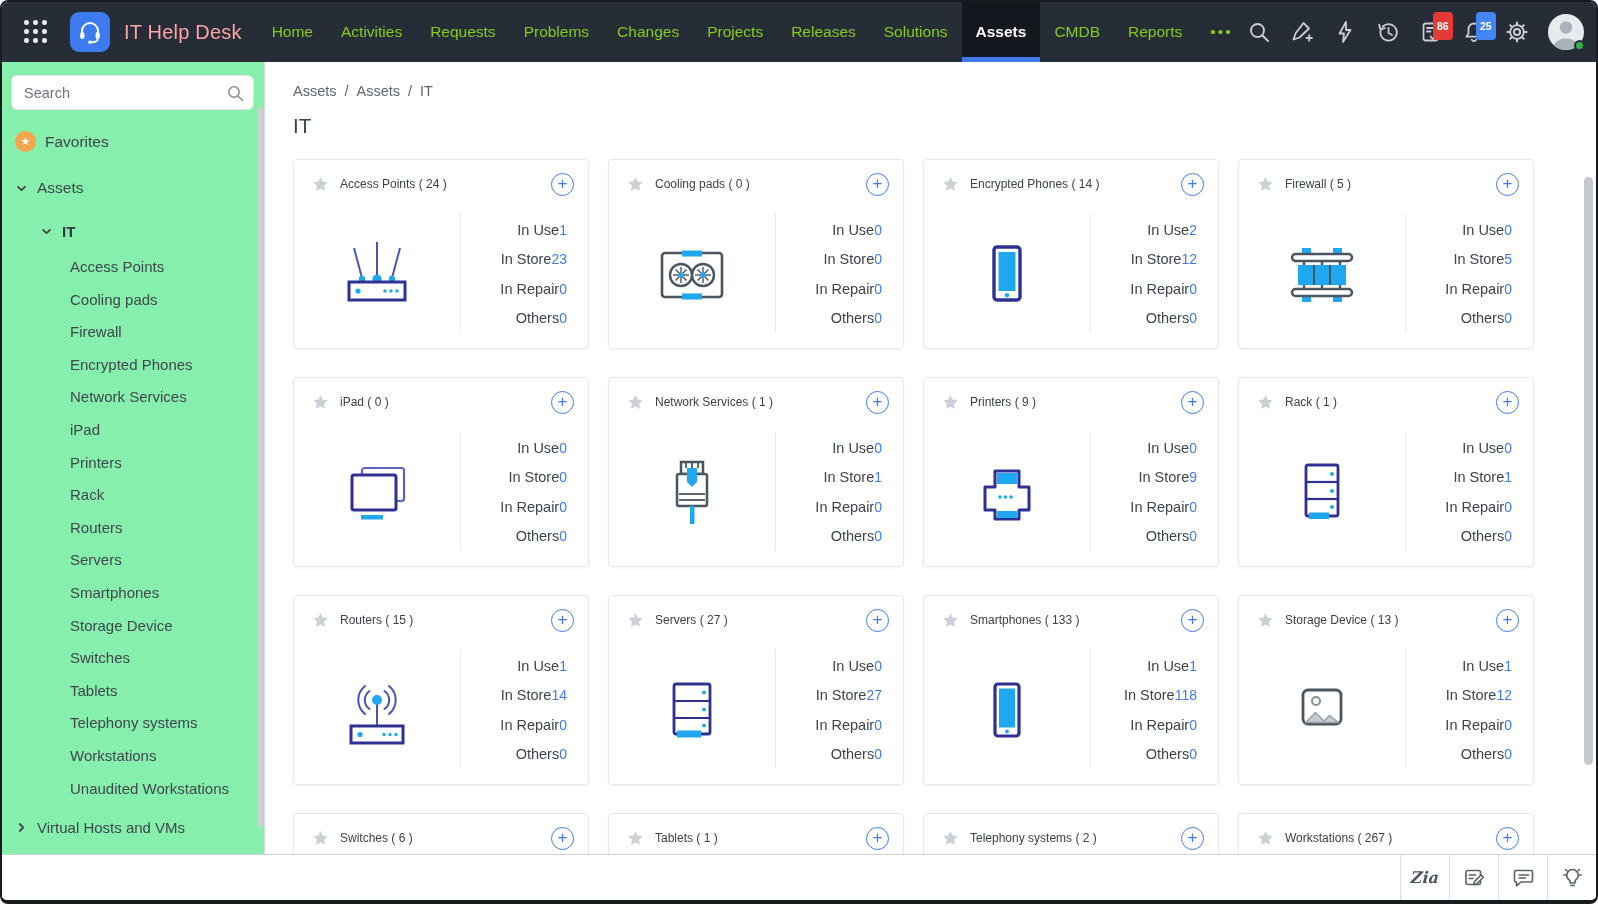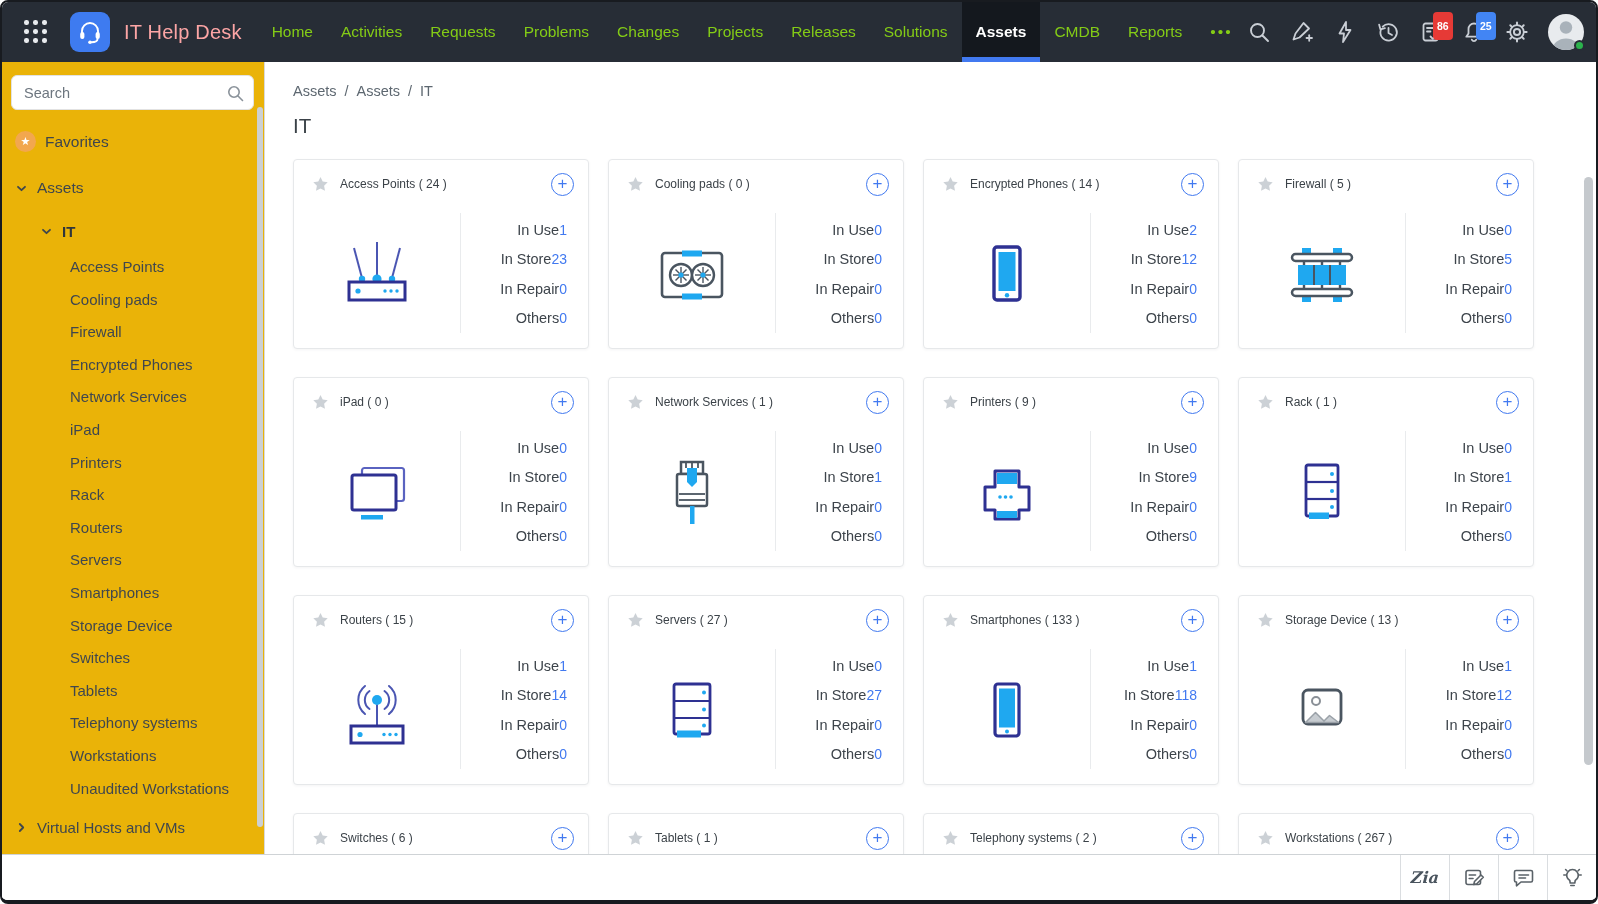--- a/index.html
+++ b/index.html
@@ -21,21 +21,21 @@
   .tb-icon { width:24px; height:24px; position:relative; cursor:pointer; flex:none; }
   .tb-icon svg { display:block; }
   .badge { position:absolute; top:-8px; right:-10px; min-width:19px; height:28px; border-radius:4px; color:#fff; font-size:10.5px; font-weight:700; display:flex; align-items:center; justify-content:center; padding:0 4px; }
   .badge.red { background:#e63a36; }
   .badge.blue { background:#4285f4; }
   .avatar { width:36px; height:36px; border-radius:50%; background:#e8ebee; position:relative; cursor:pointer; overflow:visible; flex:none; }
   .avatar .mask { width:36px; height:36px; border-radius:50%; overflow:hidden; }
   .presence { position:absolute; right:-1px; bottom:-1px; width:11px; height:11px; border-radius:50%; background:#2bb24c; border:2px solid #272d36; }
 
   
-  .sidebar { position:absolute; top:60px; left:0; width:263px; bottom:46px; background:#eab308; border-right:1px solid #d9d9d9; overflow:hidden; z-index:10; }
+  .sidebar { position:absolute; top:60px; left:0; width:263px; bottom:46px; background:#86efac; border-right:1px solid #d9d9d9; overflow:hidden; z-index:10; }
   .search-box { margin:13px 10px 0 9px; height:35px; background:#fff; border:1px solid #e2e2e2; border-radius:6px; position:relative; }
   .search-box input { width:100%; height:100%; border:none; outline:none; background:transparent; padding:0 32px 0 12px; font-size:14.5px; color:#4a525a; font-family:"Liberation Sans", sans-serif; }
   .search-box input::placeholder { color:#6d767f; }
   .search-box svg { position:absolute; right:9px; top:9px; }
   .fav-row { margin:21px 0 0 13px; display:flex; align-items:center; gap:9px; font-size:15.5px; color:#3f464d; cursor:pointer; }
   .fav-badge { width:21px; height:21px; border-radius:50%; background:#f2a74e; color:#fff; display:flex; align-items:center; justify-content:center; font-size:11px; flex:none; }
   .sb-row { display:flex; align-items:center; gap:10px; font-size:15.5px; color:#3f464d; cursor:pointer; padding-left:14px; }
   .sb-assets { margin-top:27px; }
   .sb-it { margin-top:26px; padding-left:39px; font-weight:700; font-size:15px; color:#30363c; }
   .sb-children { list-style:none; margin-top:11px; }

